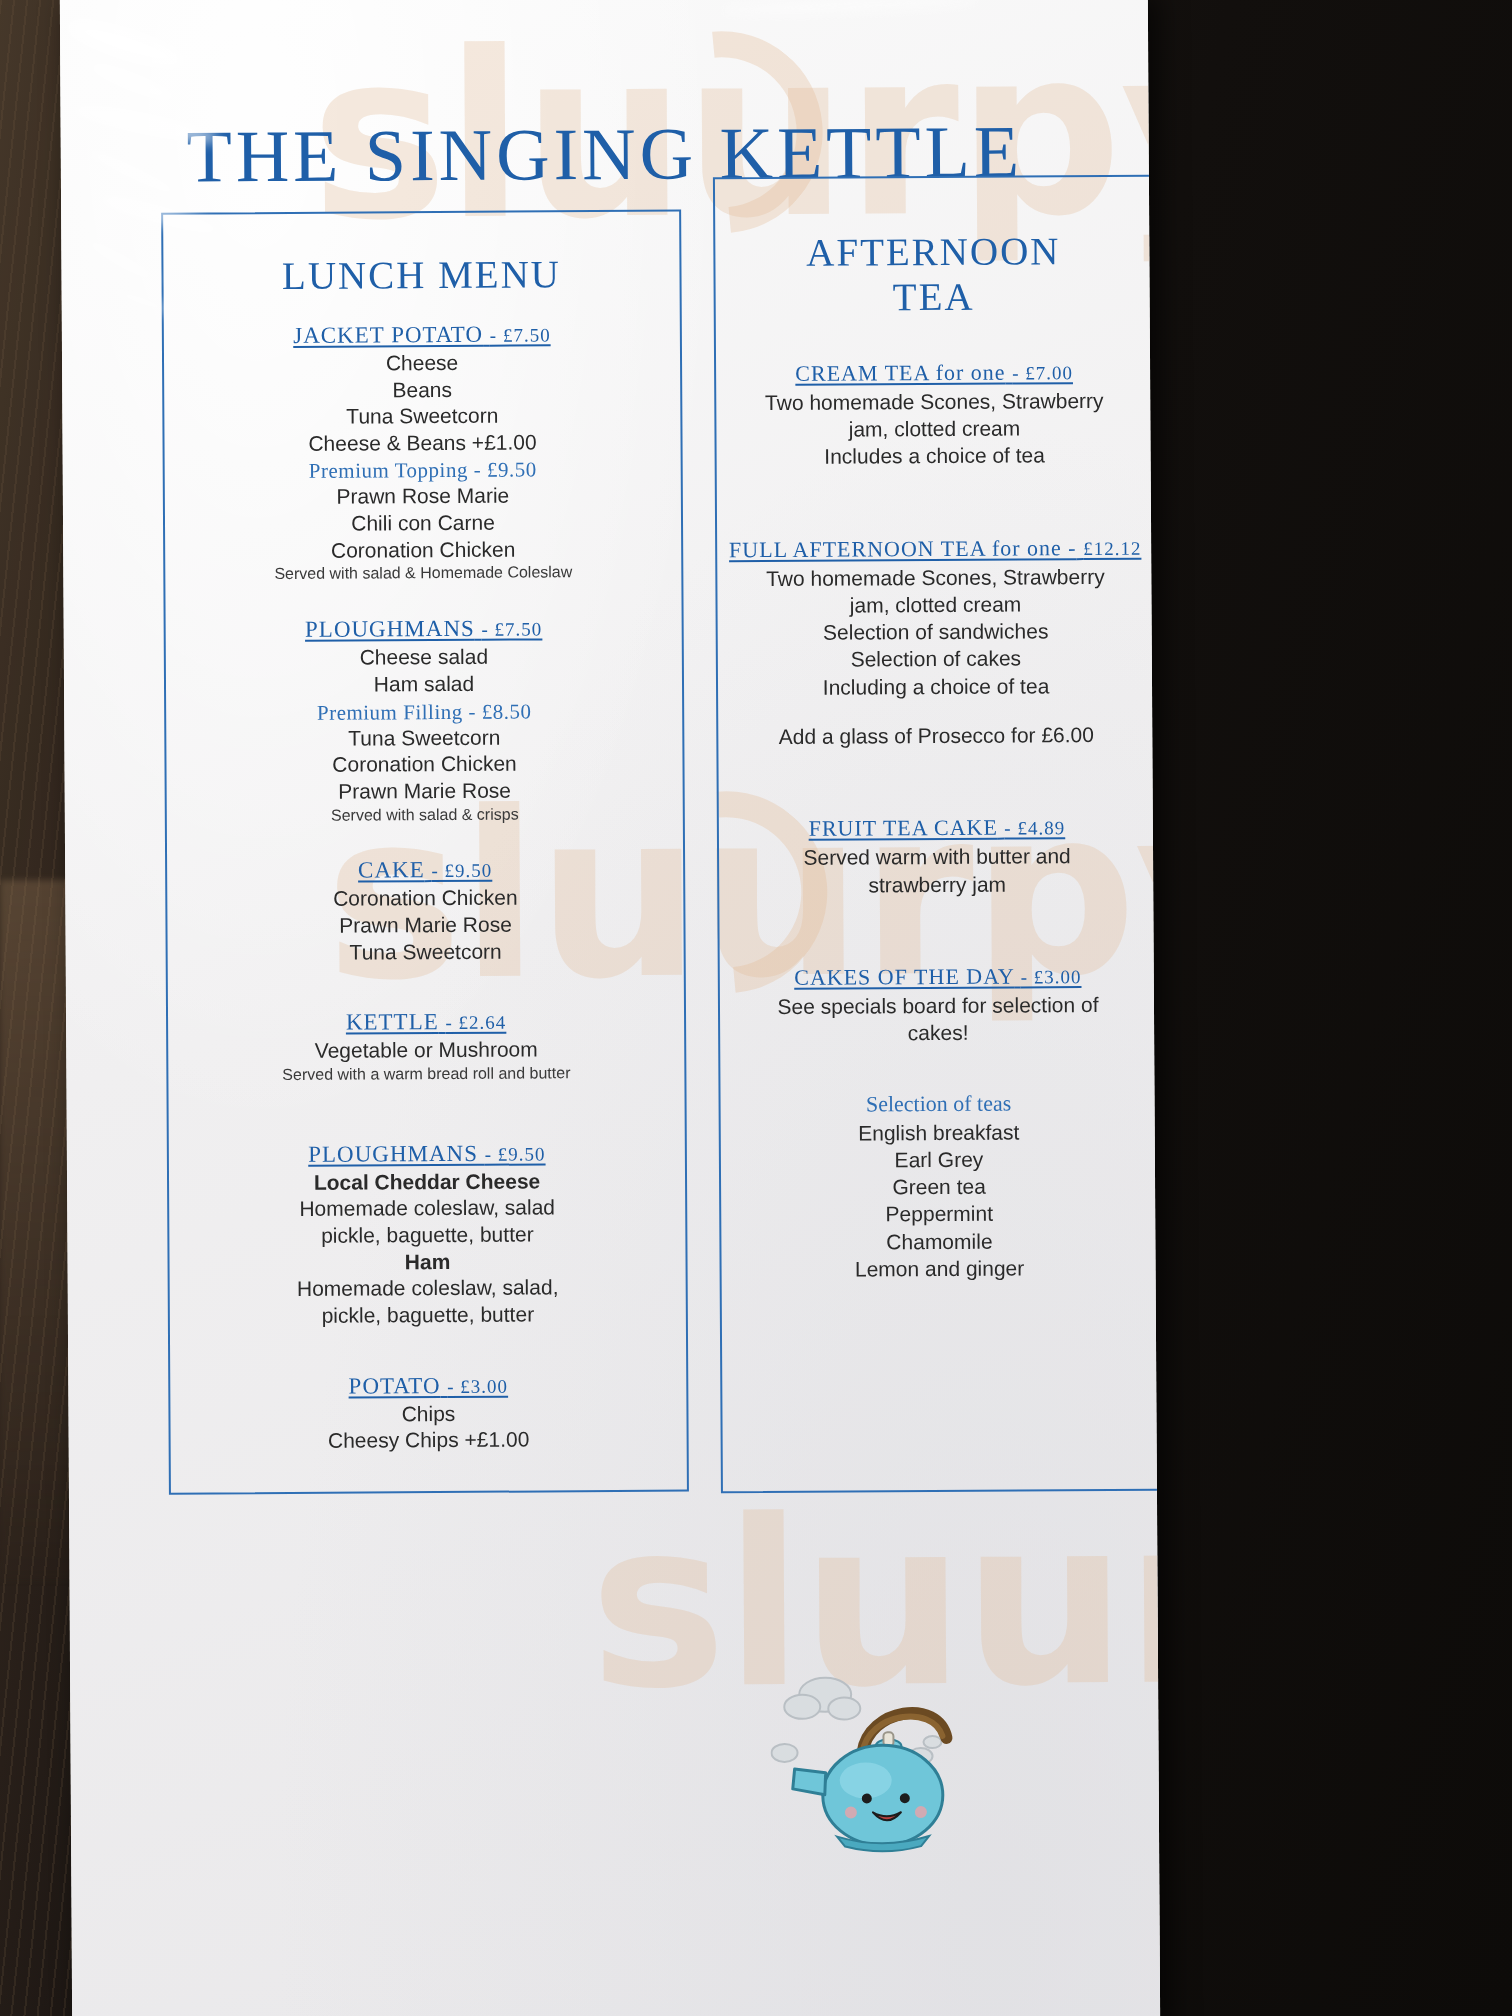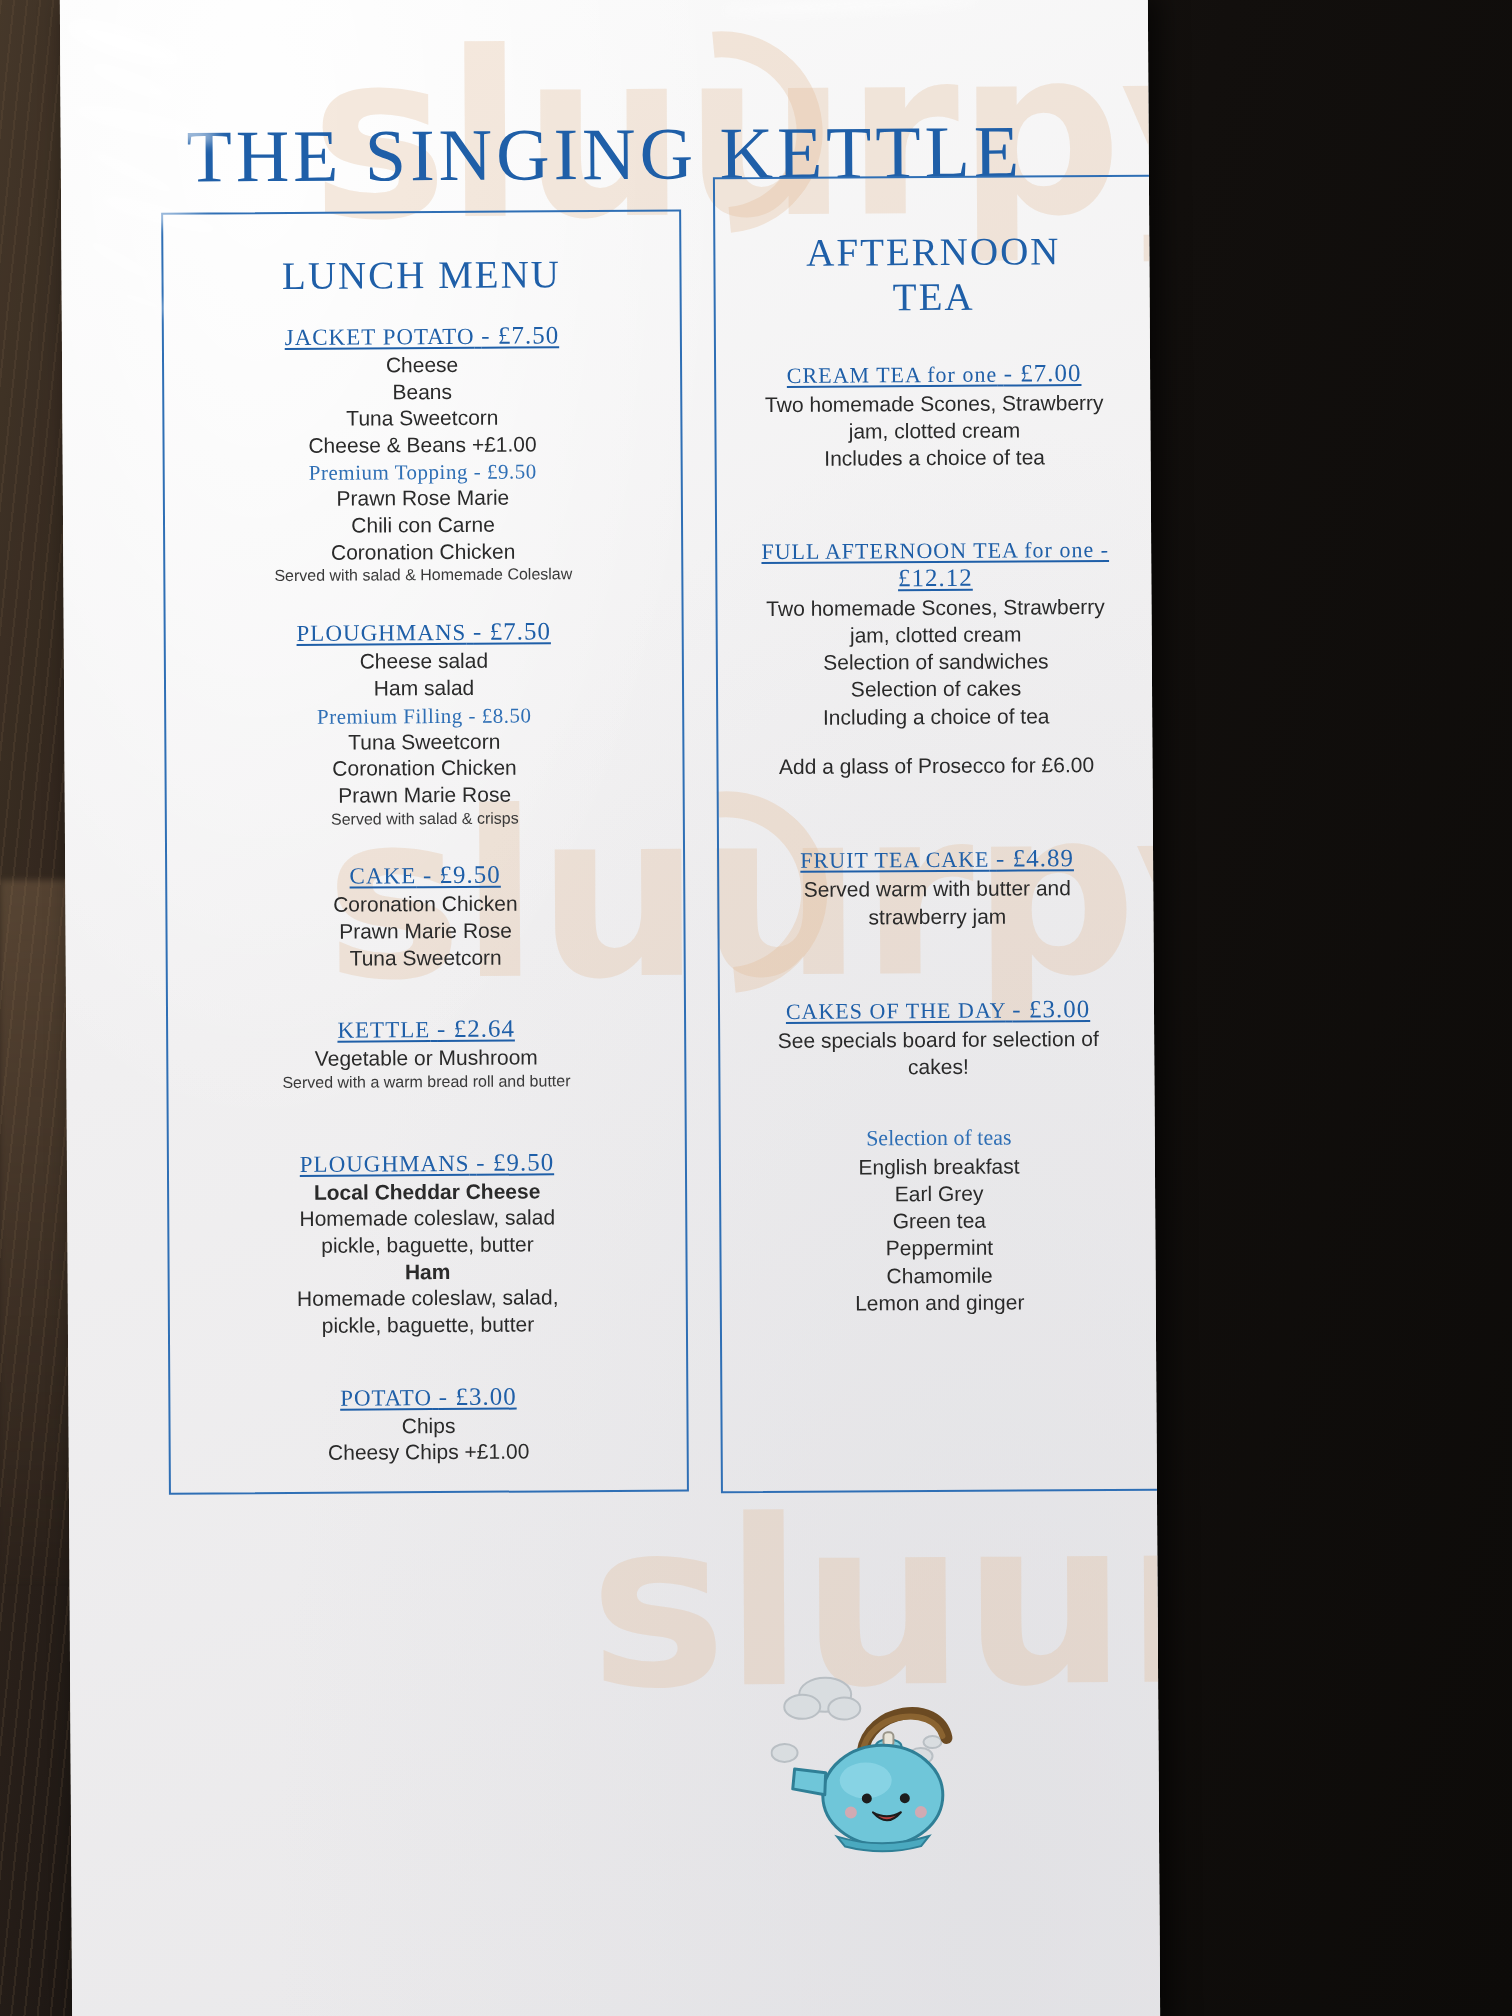--- a/index.html
+++ b/index.html
@@ -143,21 +143,21 @@
   .sec-head {
     font-family: "Liberation Serif", serif;
     color: #1f5fa8;
     font-size: 23px;
     letter-spacing: 1px;
     text-decoration: underline;
     text-underline-offset: 3px;
     margin-bottom: 2px;
     padding: 0 8px;
   }
-  .sec-head .price { font-size: 25px; }
+  .sec-head .price { font-size: 19px; }
   .sub-head {
     font-family: "Liberation Serif", serif;
     color: #2f6fb5;
     font-size: 21px;
     letter-spacing: .5px;
     margin: 2px 0 0 0;
   }
   .item {
     font-family: "Liberation Sans", sans-serif;
     color: #2a2a2a;

